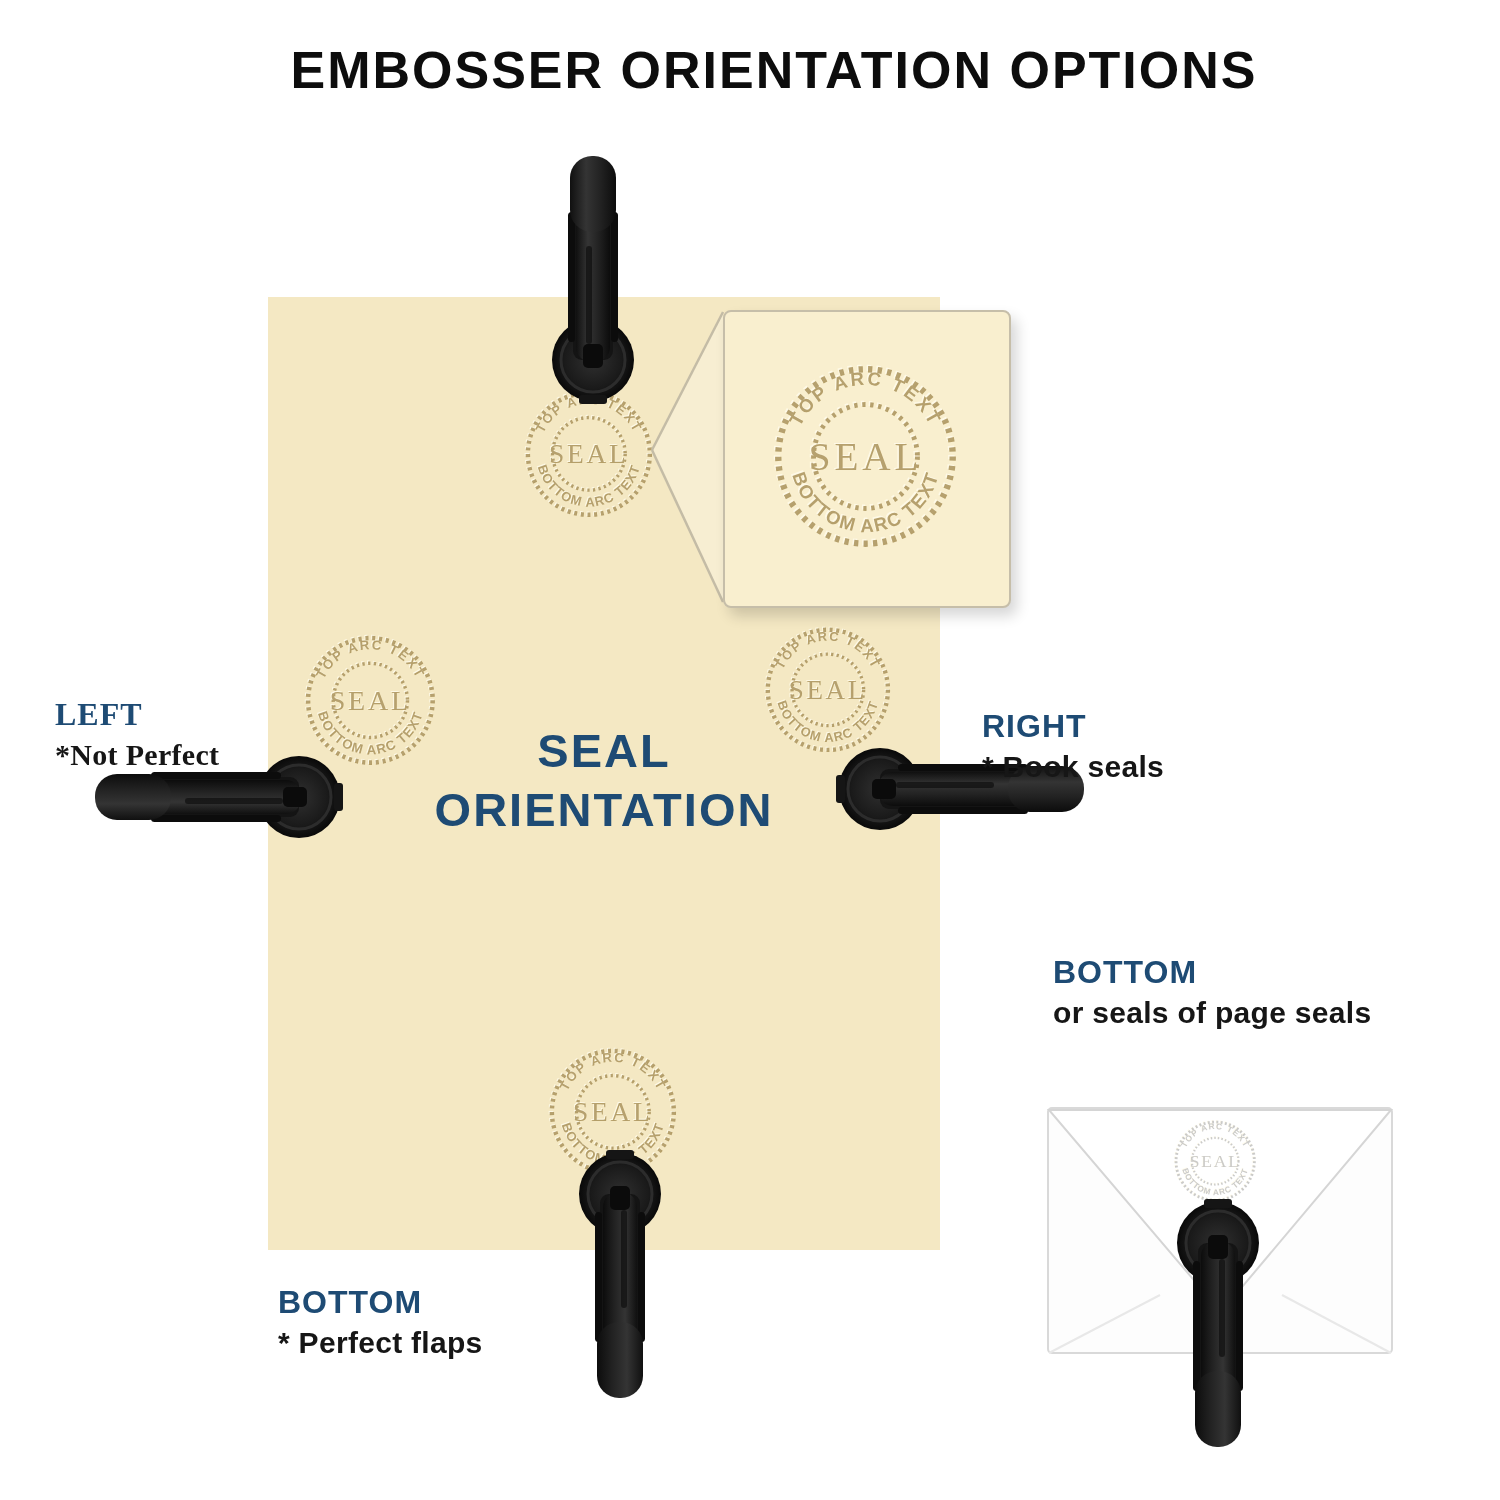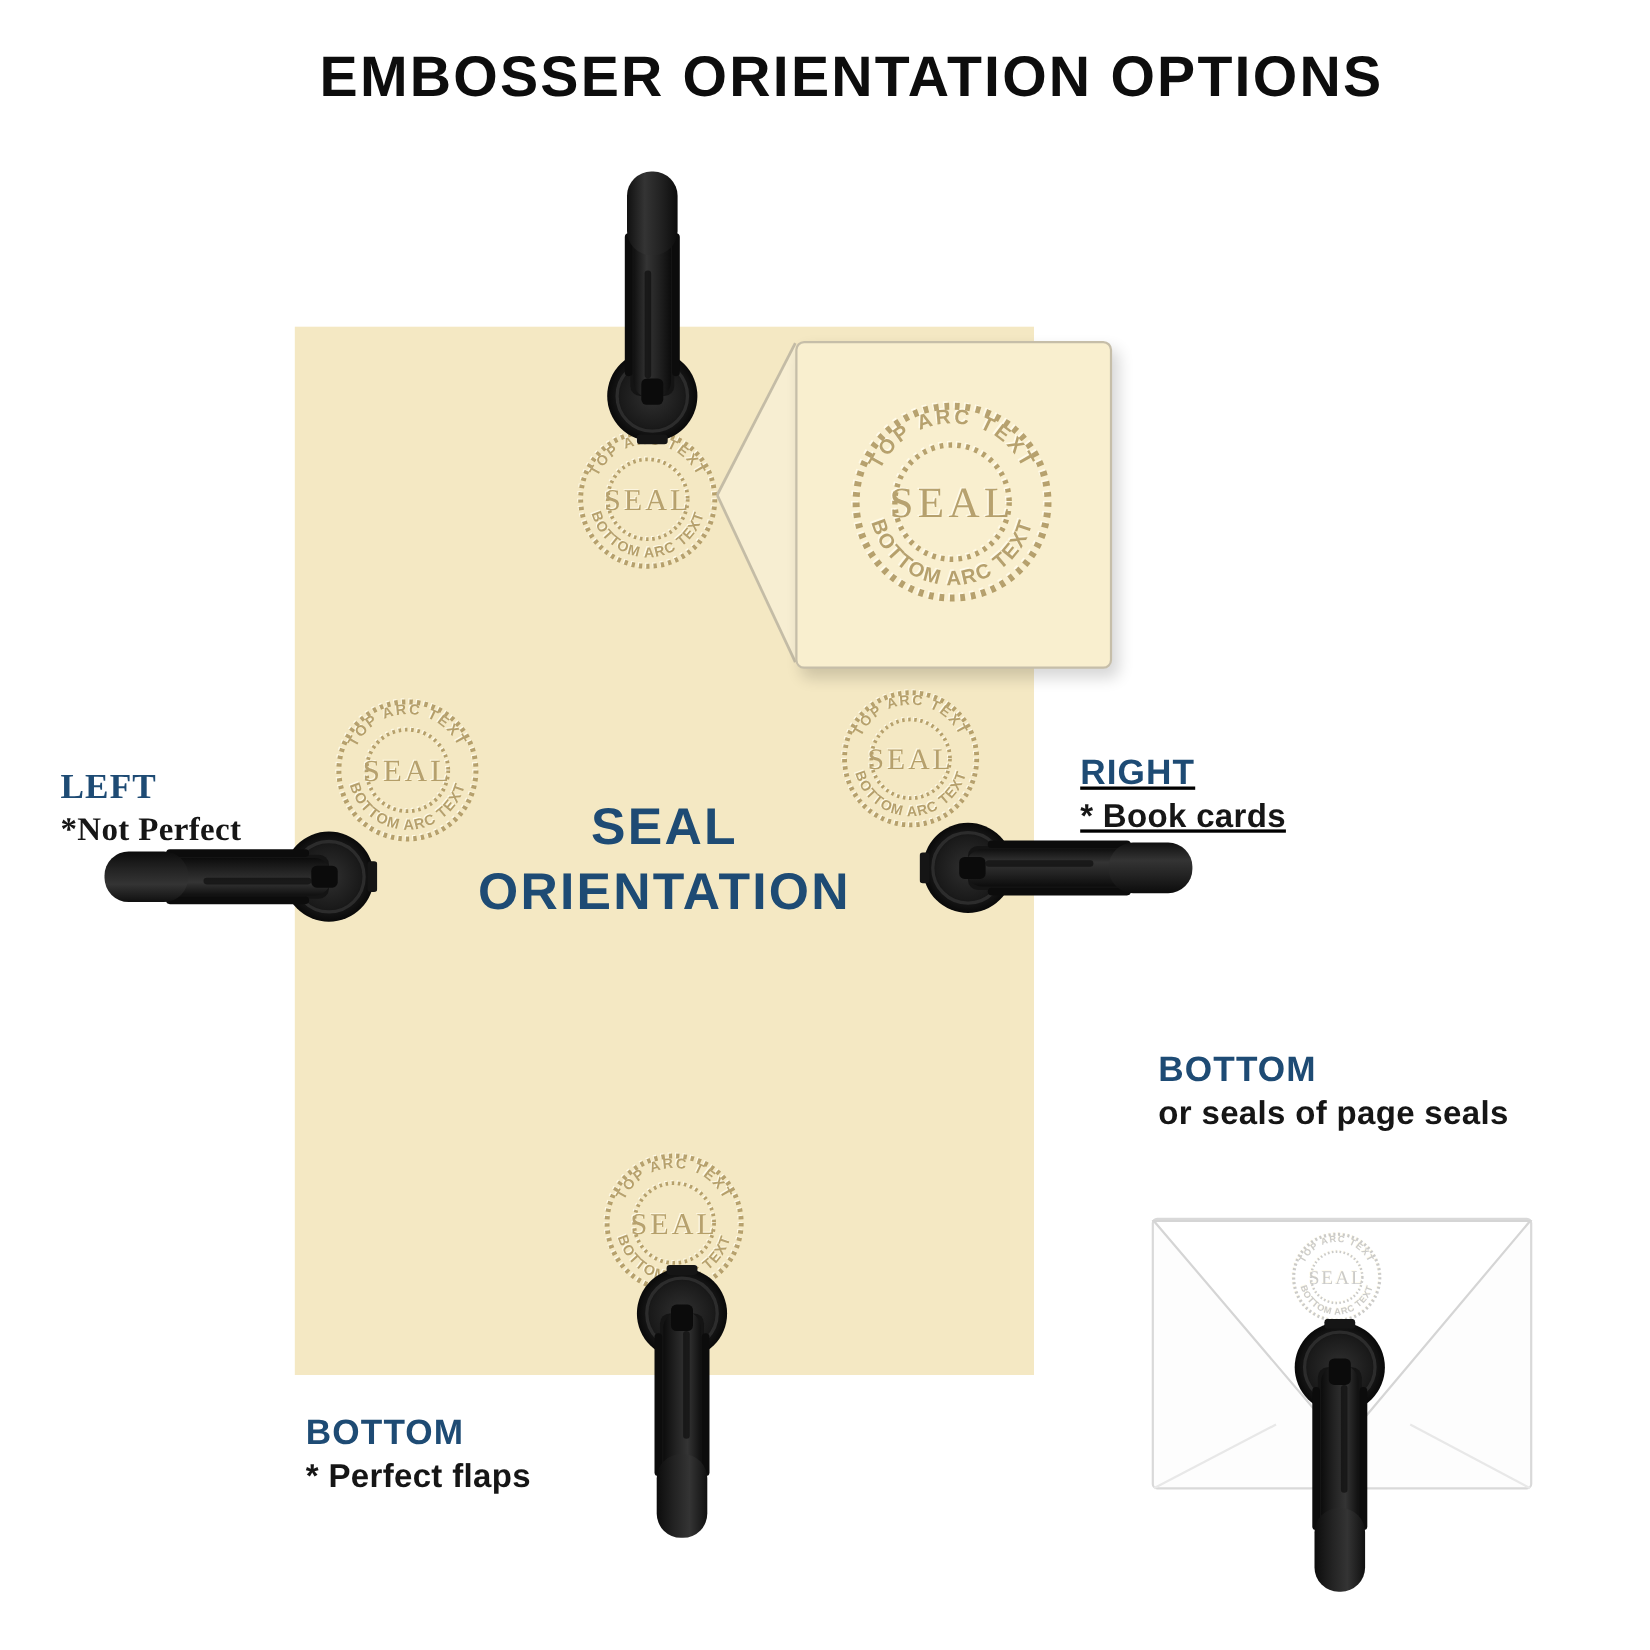--- a/index.html
+++ b/index.html
@@ -39,21 +39,21 @@
   .emb-bottom{left:572px;top:982px;transform:rotate(180deg);}
   .emb-envelope{left:1170px;top:1031px;transform:rotate(180deg);}
 
   .label{position:absolute;z-index:7;}
   .label .head{color:#1e4b74;font-size:32px;font-weight:bold;letter-spacing:1px;
                margin-bottom:5px;}
   .label .line{color:#161616;font-size:30px;font-weight:bold;line-height:33px;
                letter-spacing:0.3px;}
   .lbl-top{left:358px;top:180px;}
   .lbl-left{left:55px;top:696px;font-family:Liberation Serif, serif;}
-  .lbl-right{left:982px;top:684px;text-decoration:underline;}
+  .lbl-right{left:982px;top:708px;}
   .lbl-bottom-left{left:278px;top:1284px;}
   .lbl-bottom-right{left:1053px;top:954px;}
 </style>
 </head>
 <body>
 
 <svg width="0" height="0" style="position:absolute" aria-hidden="true">
   <defs>
     <path id="arcTop" d="M 27 100 A 73 73 0 0 1 173 100" fill="none"></path>
     <path id="arcBottom" d="M 23 100 A 77 77 0 0 0 177 100" fill="none"></path>
@@ -224,21 +224,21 @@
     </svg>
 
 
   <div class="label lbl-left">
     <div class="head">LEFT</div>
     <div class="line">*Not Perfect</div>
   </div>
 
   <div class="label lbl-right">
     <div class="head">RIGHT</div>
-    <div class="line">* Book cards</div>
+    <div class="line">* Book seals</div>
   </div>
 
   <div class="label lbl-bottom-left">
     <div class="head">BOTTOM</div>
     <div class="line">* Perfect flaps</div>
   </div>
 
   <div class="label lbl-bottom-right">
     <div class="head">BOTTOM</div>
     <div class="line">or seals of page seals</div>

